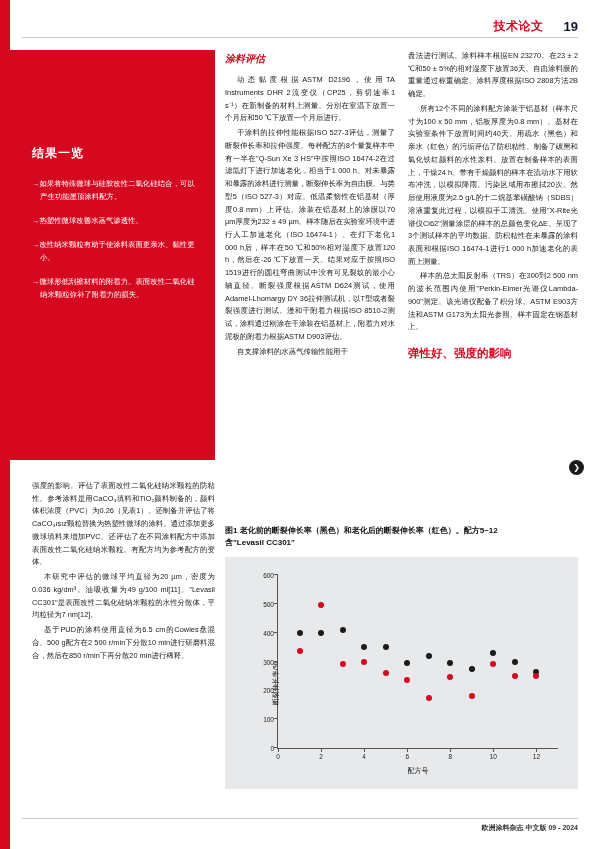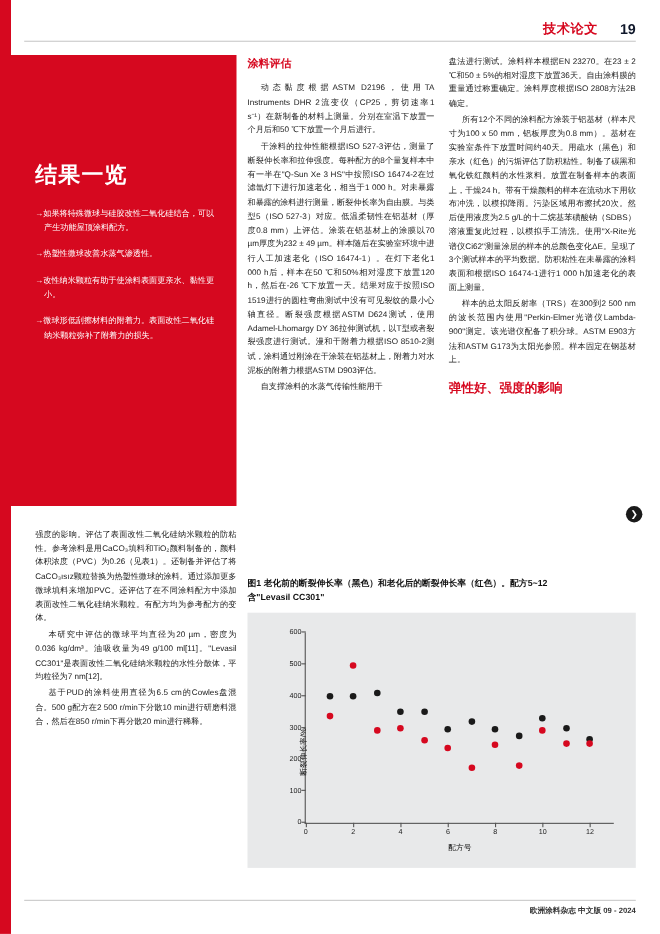--- a/index.html
+++ b/index.html
@@ -30,42 +30,42 @@
     position:absolute;top:37px;left:22px;right:22px;height:1px;background:#c9c9c9;
   }
   
   .redbox{
     position:absolute;left:10px;top:50px;width:205px;height:410px;
     background:#d6081f;color:#ffffff;
     box-sizing:border-box;
     padding:95px 18px 18px 22px;
   }
   .redbox h2{
-    margin:0 0 16px 0;font-size:20px;font-weight:bold;letter-spacing:1px;
+    margin:0 0 16px 0;font-size:12px;font-weight:bold;letter-spacing:1px;
   }
   .redbox ul{
     margin:0;padding:0;list-style:none;
   }
   .redbox li{
     font-size:7.4px;line-height:1.75;margin-bottom:11px;
     text-indent:-8px;padding-left:8px;
   }
   
   .col{
     position:absolute;box-sizing:border-box;
     font-size:7.4px;line-height:1.72;text-align:justify;
     color:#1a1a1a;
   }
   .col p{margin:0 0 2px 0;text-indent:12px;}
   .col p.noind{text-indent:0;}
   .col1{left:32px;top:480px;width:183px;}
   .col2{left:225px;top:50px;width:170px;}
   .col3{left:408px;top:50px;width:170px;}
   .sect-head{
-    color:#d6081f;font-size:10px;font-weight:bold;margin:0 0 7px 0;
+    color:#d6081f;font-size:10px;font-weight:bold;margin:0 0 7px 0;font-style:italic;
   }
   .sect-head2{
     color:#d6081f;font-size:11.5px;font-weight:bold;margin:10px 0 6px 0;
   }
   .arrow-btn{
     position:absolute;right:16px;top:460px;
     width:15px;height:15px;border-radius:50%;background:#1a1a1a;
     color:#fff;font-size:8px;display:flex;align-items:center;justify-content:center;
   }
   

